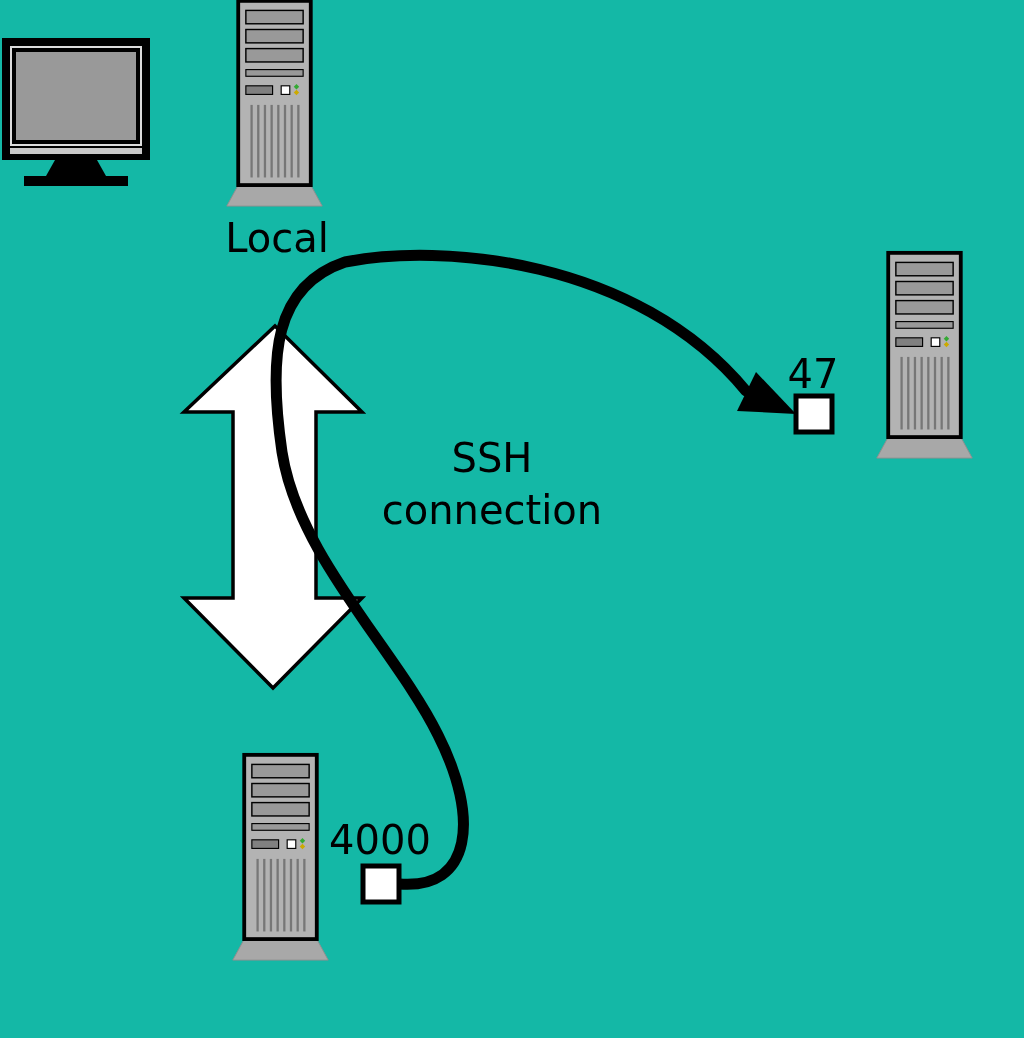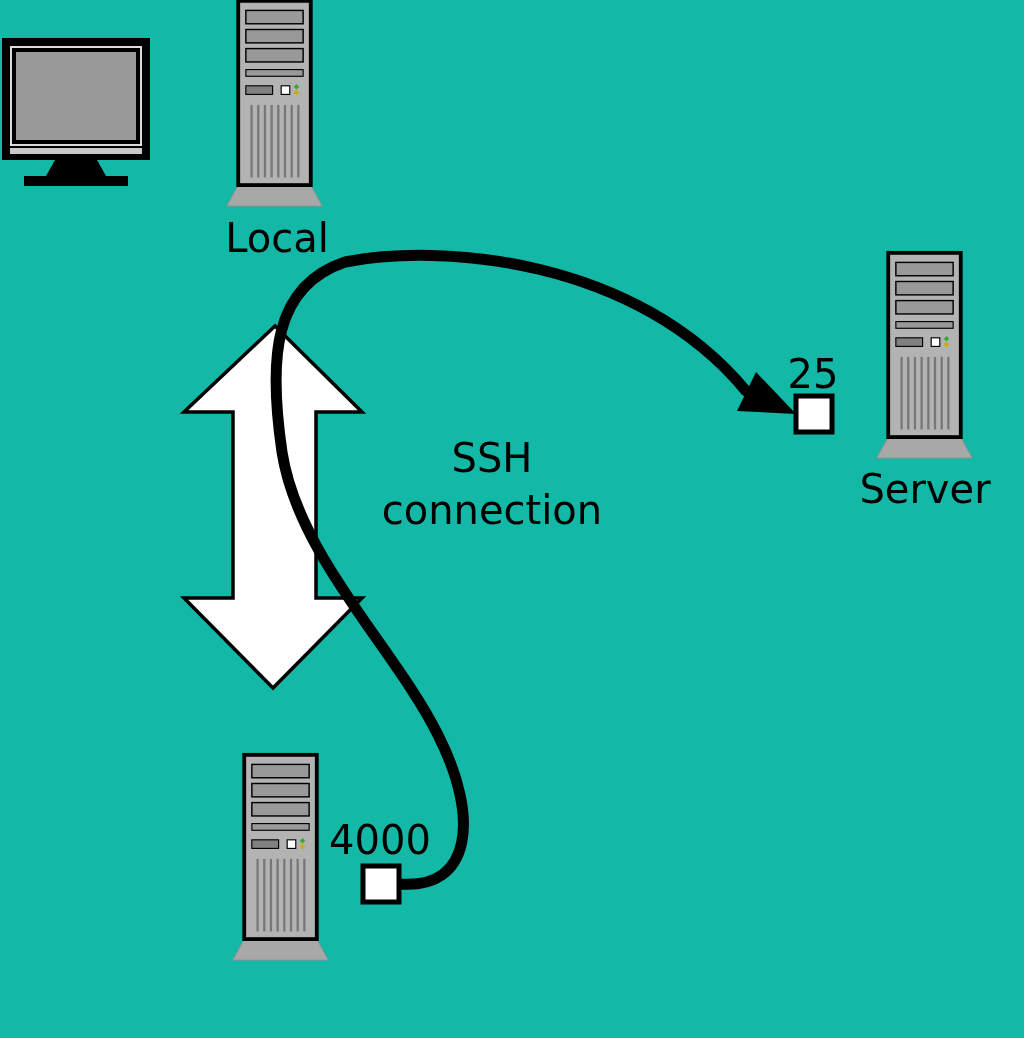--- a/index.html
+++ b/index.html
@@ -87,22 +87,21 @@
              C 268 356, 274 286, 345 262
              C 440 243, 636 258, 746 391" fill="none" stroke="#000" stroke-width="11" stroke-linecap="round"></path>
     <polygon points="796,414 737,411 756,372" fill="#000"></polygon>
 
     <rect x="796" y="396" width="36" height="36" fill="#fff" stroke="#000" stroke-width="5"></rect>
     <rect x="363" y="866" width="36" height="36" fill="#fff" stroke="#000" stroke-width="5"></rect>
   </svg>
 
   <div class="diagram-label" style="left:177px; top:212px; width:200px;">Local</div>
 
-  <div class="diagram-label" style="left:825px; top:463px; width:200px;">Server</div>
 
 
   <div class="diagram-label wrap-label" style="left:352px; top:432px; width:280px;">SSH connection</div>
 
-  <div class="diagram-label" style="left:763px; top:348px; width:100px;">25</div>
+  <div class="diagram-label" style="left:763px; top:348px; width:100px;">47</div>
 
   <div class="diagram-label" style="left:305px; top:814px; width:150px;">4000</div>
 
 </div>
 
 </body></html>

